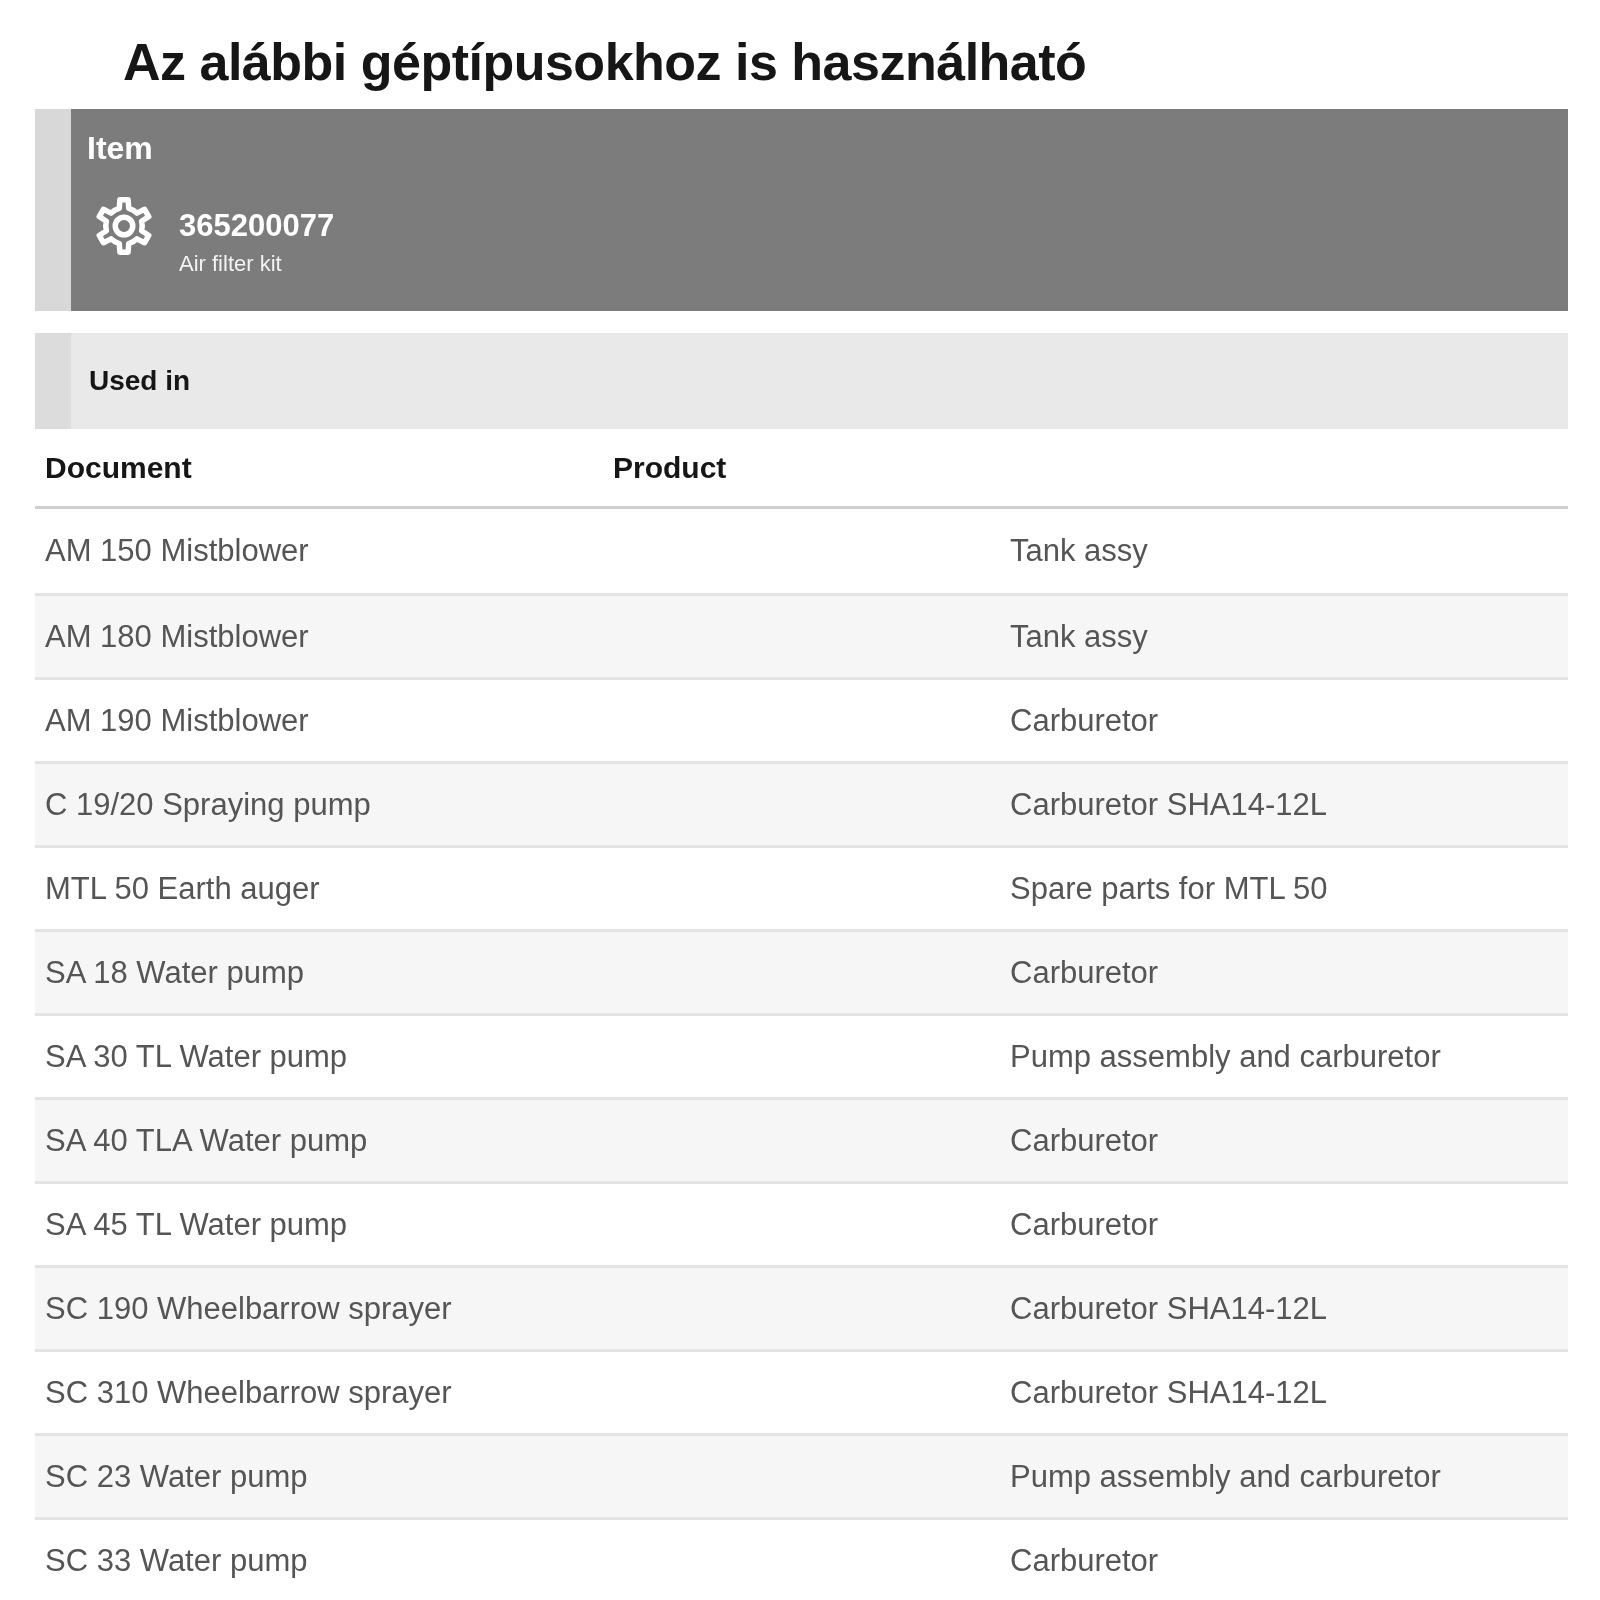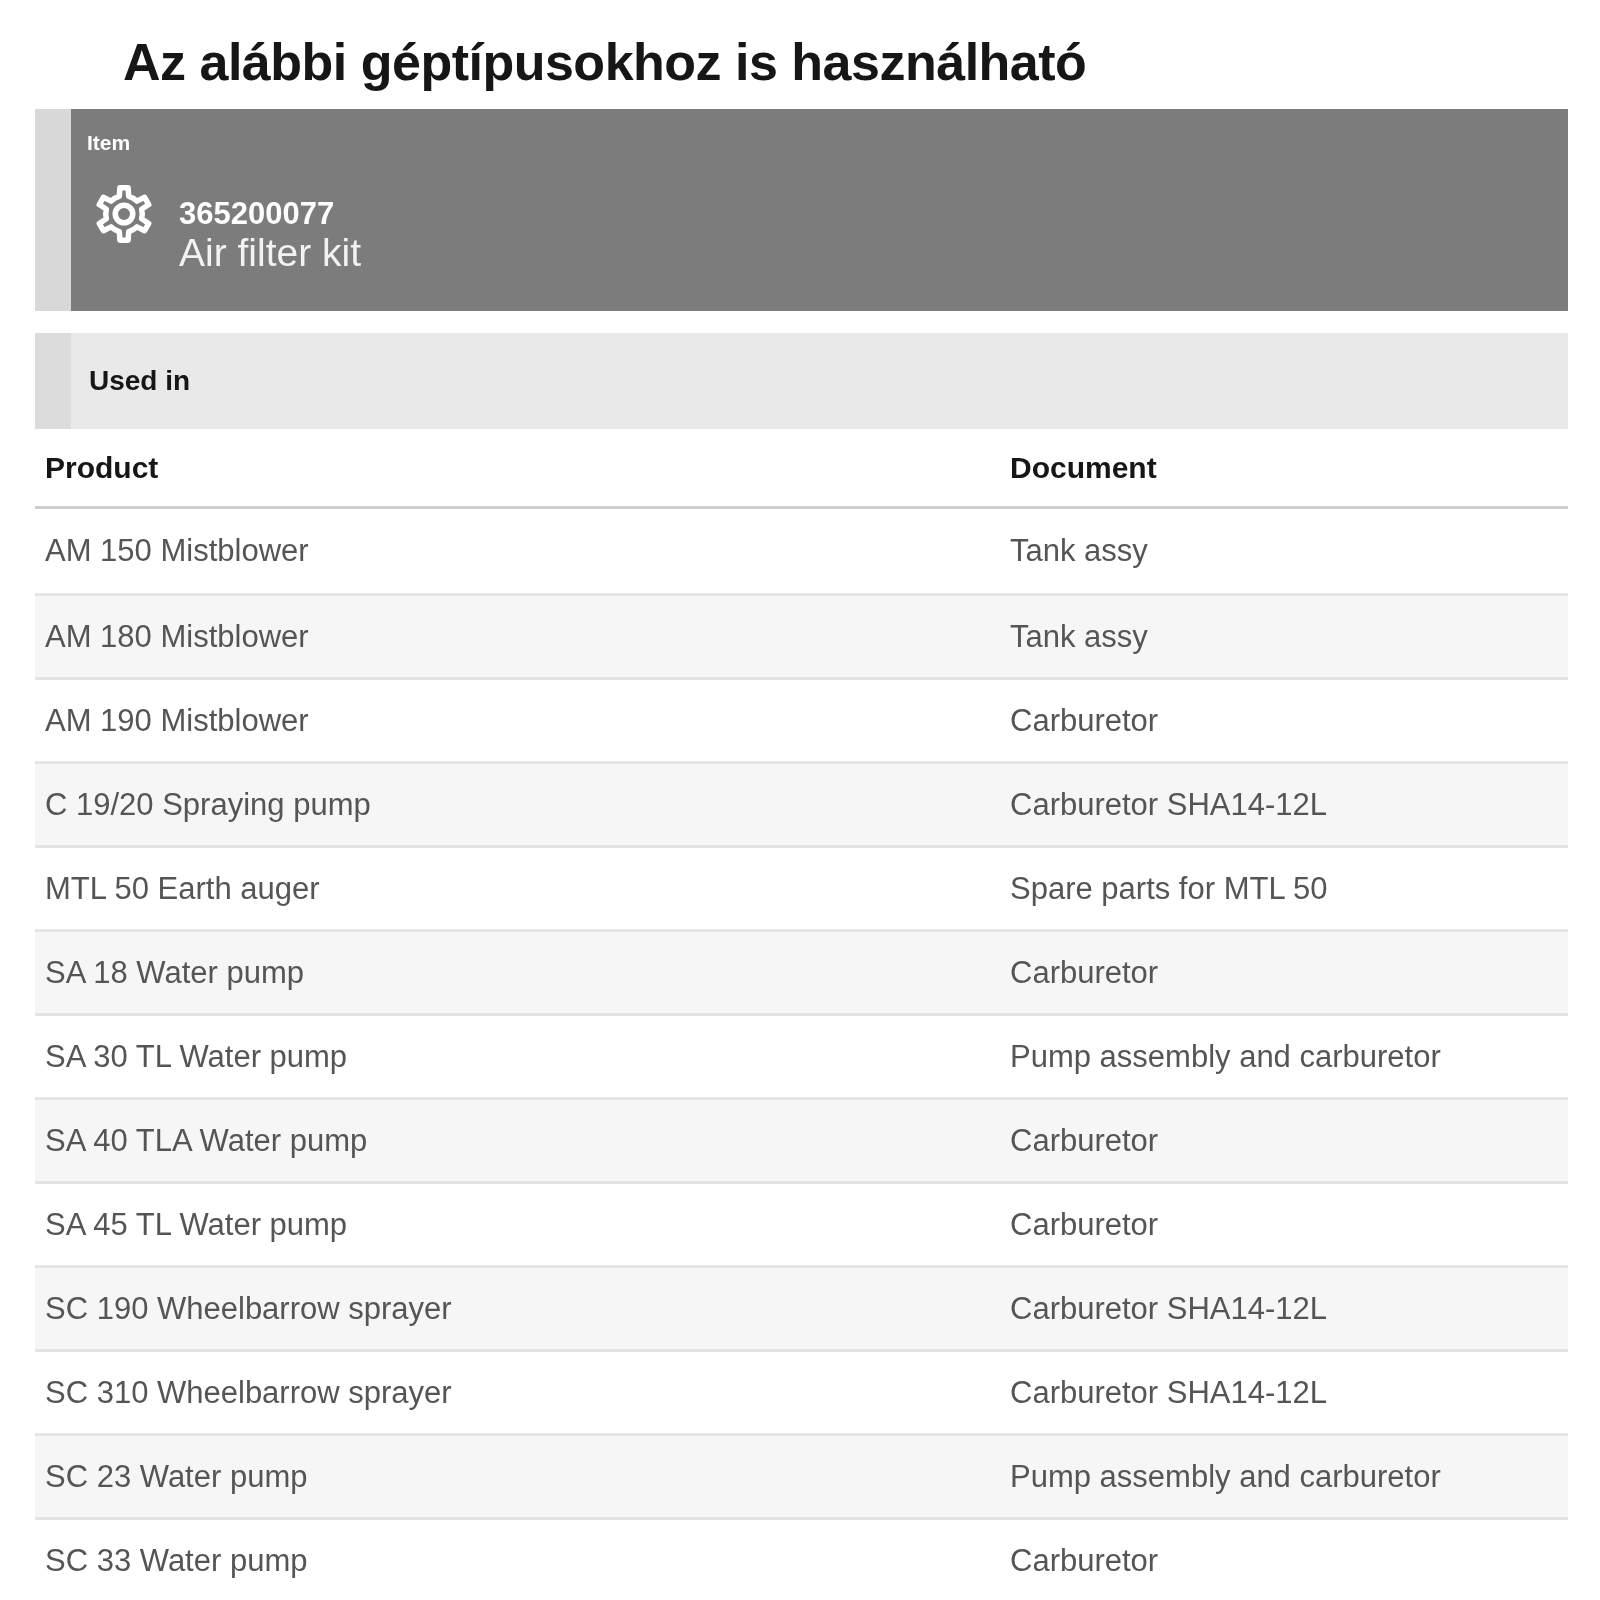--- a/index.html
+++ b/index.html
@@ -31,35 +31,35 @@
     width:36px; flex:0 0 36px;
     background:var(--item-panel-strip, #d8d8d8);
   }
   .item-body {
     flex:1;
     background:var(--item-panel-bg, #7c7c7c);
     color:var(--white-text, #ffffff);
     padding:22px 0 0 16px;
   }
   .item-label {
-    font-size:21px; font-weight:700; line-height:1.1;
+    font-size:32px; font-weight:700; line-height:1.1;
   }
   .item-row {
     margin-top:30px;
     display:flex; align-items:flex-start;
   }
   .gear-wrap {
     margin-left:7px;
     width:60px; height:60px;
     flex:0 0 60px;
   }
   .gear-wrap svg { display:block; width:60px; height:60px; }
   .item-text { margin-left:25px; padding-top:1px; }
   .item-code { font-size:31px; font-weight:700; line-height:1.1;margin-top:12px; }
-  .item-name { margin-top:1px; font-size:39px; font-weight:400; color:#f2f2f2; line-height:1.1; }
+  .item-name { margin-top:9px; font-size:22px; font-weight:400; color:#f2f2f2; line-height:1.1; }
   
   .usedin-bar {
     margin-top:22px;
     height:96px;
     display:flex;
     background:var(--used-in-bg, #e9e9e9);
   }
   .usedin-bar .panel-strip { background:var(--used-in-strip, #dcdcdc); }
   .usedin-label {
     align-self:center;
@@ -115,22 +115,22 @@
     </div>
   </section>
 
   <section class="usedin-bar">
     <div class="panel-strip"></div>
     <div class="usedin-label">Used in</div>
   </section>
 
   <div class="table">
     <div class="thead">
+      <div class="th col-document">Document</div>
       <div class="th col-product">Product</div>
-      <div class="th col-document">Document</div>
     </div>
     <div class="tbody" id="rows">
   <div class="tr">
     <div class="td col-product">AM 150 Mistblower</div>
     <div class="td col-document">Tank assy</div>
   </div>
 
   <div class="tr">
     <div class="td col-product">AM 180 Mistblower</div>
     <div class="td col-document">Tank assy</div>

